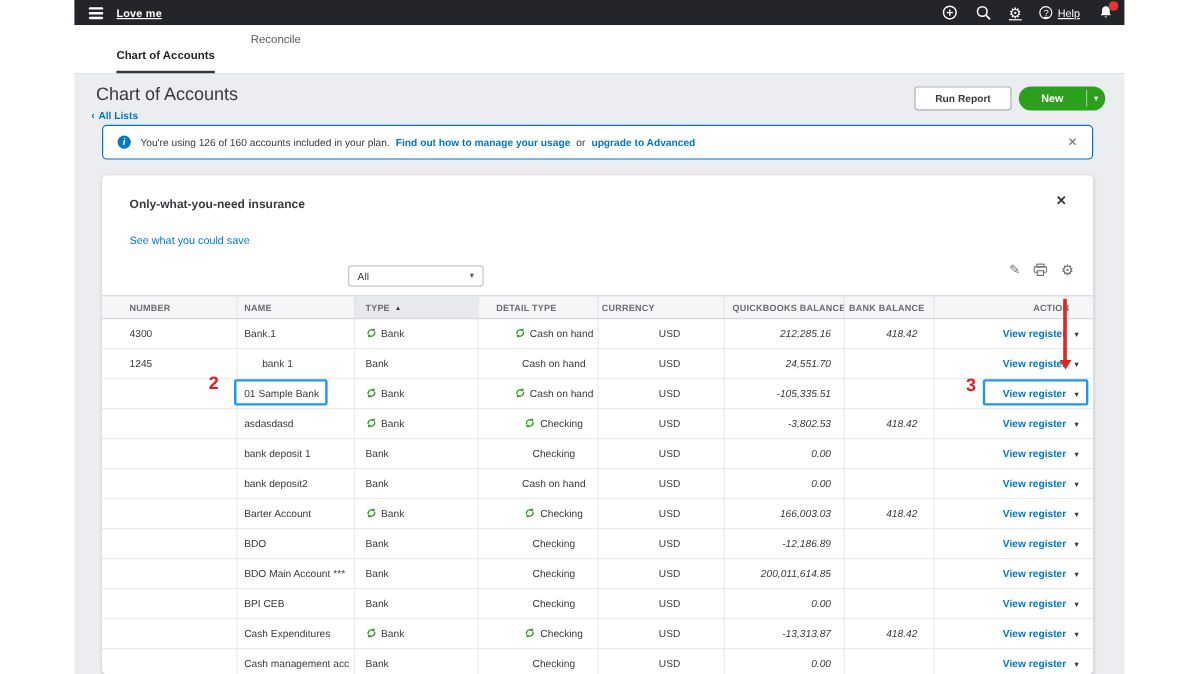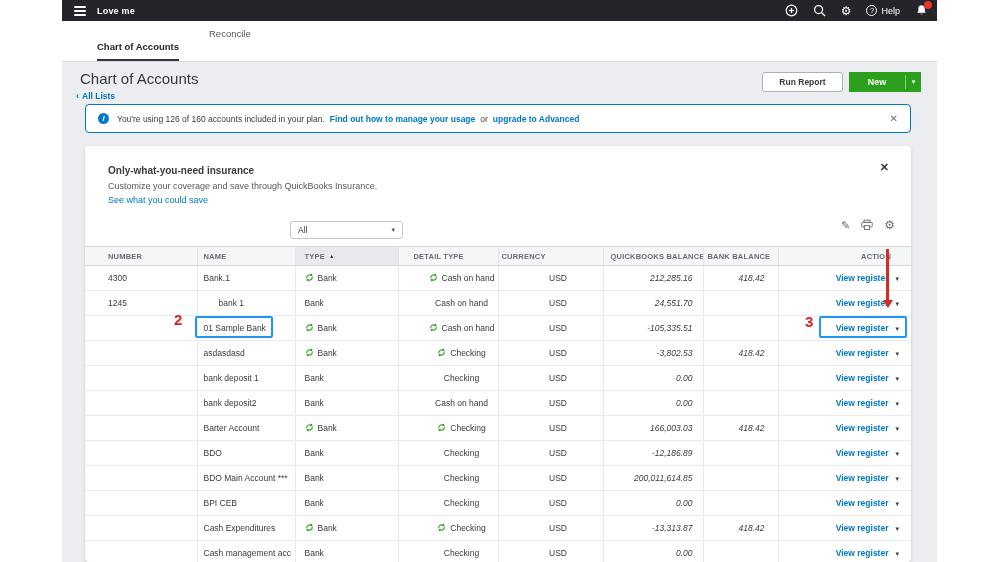--- a/index.html
+++ b/index.html
@@ -5,21 +5,21 @@
   * { box-sizing: border-box; }
   html,body { margin:0; padding:0; }
   body {
     width:999px; height:562px; background:#fff; position:relative; overflow:hidden;
     font-family:"Liberation Sans", sans-serif; color:#393a3d;
   }
   .app { position:absolute; left:62px; top:0; width:875px; height:562px; background:#fff; }
 
   
   .navbar { position:absolute; top:0; left:0; right:0; height:21px; background:#23252b;
-            display:flex; align-items:center; color:#fff; padding:0 9px 0 12px; }
+            display:flex; align-items:center; color:#fff; padding:0 9px 0 12px;text-decoration:underline; }
   .hamburger { display:flex; flex-direction:column; gap:2px; cursor:pointer; margin-right:11px; }
   .hamburger span { width:12px; height:2px; background:#fff; border-radius:1px; }
   .brand { font-size:9px; font-weight:bold; letter-spacing:.2px; }
   .nav-right { margin-left:auto; display:flex; align-items:center; gap:15px; }
   .nav-ic { display:flex; align-items:center; justify-content:center; }
   .gear-glyph { font-size:12px; line-height:1; color:#fff; }
   .help { display:flex; align-items:center; gap:4px; font-size:9px; color:#fff; }
   .q-circle { width:11px; height:11px; border:1px solid #fff; border-radius:50%;
               display:flex; align-items:center; justify-content:center; font-size:7.5px; }
   .bell-wrap { position:relative; }
@@ -35,21 +35,21 @@
 
   
   .content-bg { position:absolute; top:62px; left:0; right:0; bottom:0; background:#ebedf0; }
   .page-title { position:absolute; left:18px; top:70px; font-size:15px; color:#393a3d; }
   .back-link { position:absolute; left:14px; top:91px; font-size:8.5px; font-weight:bold; color:#0077c5; cursor:pointer; }
   .back-link .chev { margin-right:3px; font-size:9px; }
   .btn-run { position:absolute; left:700px; top:72px; width:81px; height:20px; background:#fff;
              border:1px solid #aeb1b7; border-radius:3px; font-size:8.5px; font-weight:bold;
              color:#393a3d; display:flex; align-items:center; justify-content:center; cursor:pointer; }
   .btn-new { position:absolute; left:787px; top:72px; width:72px; height:20px; background:#2ca01c;
-             border-radius:0; color:#fff; display:flex; align-items:stretch; cursor:pointer; overflow:hidden; }
+             border-radius:10px; color:#fff; display:flex; align-items:stretch; cursor:pointer; overflow:hidden; }
   .btn-new .lbl { flex:1; display:flex; align-items:center; justify-content:center; font-size:9px; font-weight:bold; }
   .btn-new .div { width:1px; background:rgba(255,255,255,.45); margin:3px 0; }
   .btn-new .car { width:15px; display:flex; align-items:center; justify-content:center; font-size:7px; }
 
   
   .banner { position:absolute; left:23px; top:104px; width:826px; height:29px; background:#fff;
             border:1px solid #0077c5; border-radius:4px; display:flex; align-items:center;
             padding:0 12px; gap:5px; font-size:8.5px; color:#393a3d; }
   .info-icon { width:11px; height:11px; min-width:11px; border-radius:50%; background:#0778c2; color:#fff;
                font-size:8px; font-weight:bold; font-style:italic; display:flex; align-items:center;
@@ -181,21 +181,20 @@
     <span class="info-icon">i</span>
     <span>You're using 126 of 160 accounts included in your plan.</span>
     <span class="tlink">Find out how to manage your usage</span>
     <span>or</span>
     <span class="tlink">upgrade to Advanced</span>
     <span class="close-x">✕</span>
   </div>
 
   <section class="card">
     <div class="promo-title">Only-what-you-need insurance</div>
-    <div class="promo-body">Customize your coverage and save through QuickBooks Insurance.</div>
     <div class="promo-link">See what you could save</div>
     <div class="promo-close">✕</div>
 
     <div class="filter-select">
       <span>All</span>
       <span class="car">▾</span>
     </div>
     <div class="tools">
       <span class="glyph">✎</span>
       <span style="cursor:pointer;display:flex;">

